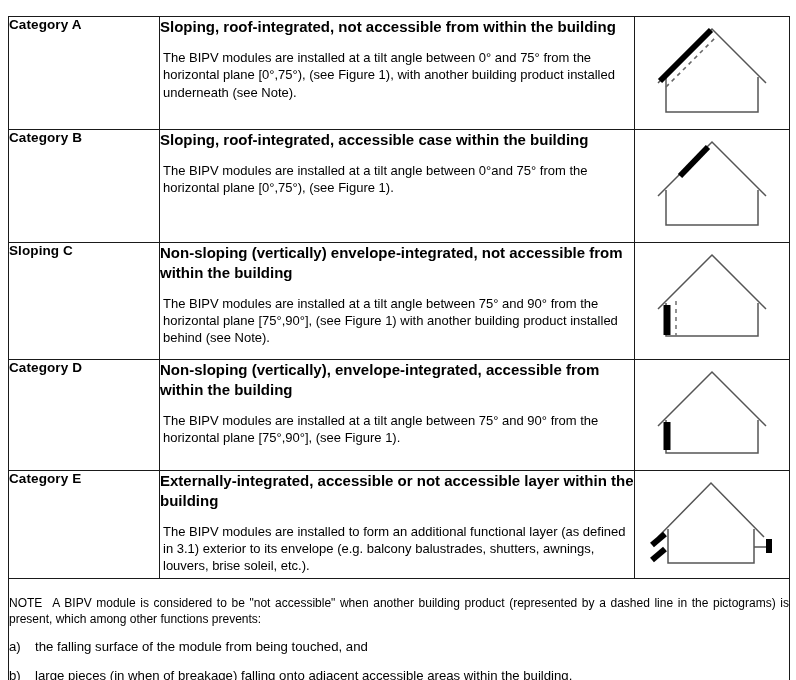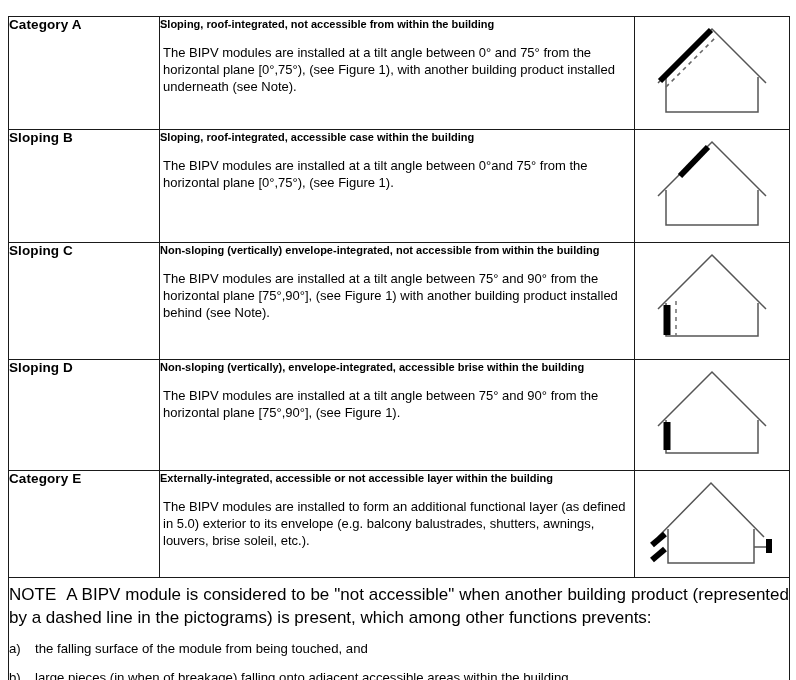--- a/index.html
+++ b/index.html
@@ -49,44 +49,44 @@
     text-align: center;
     vertical-align: middle;
   }
   .cat-label {
     font-size: 13.5px;
     font-weight: bold;
     letter-spacing: 0.1px;
     white-space: nowrap;
   }
   .desc-title {
-    font-size: 11px;
+    font-size: 15px;
     font-weight: bold;
     line-height: 1.32;
     margin: 0 0 12px 0;
   }
   .desc-body {
     font-size: 13px;
     font-weight: normal;
     line-height: 1.34;
     margin: 3px;
   }
   .pic-wrap {
     display: block;
     margin: 0 auto;
     line-height: 0;
   }
   
   td.note-cell {
     padding: 12px 14px 12px 14px;
   }
   .note-para {
-    font-size: 17px;
+    font-size: 12px;
     line-height: 1.36;
-    margin: 5px 0 11px 0;
+    margin: 16px 0 11px 0;
     text-align: justify;
   }
   .note-lead {
     margin-right: 10px;
   }
   .note-item {
     font-size: 13.2px;
     line-height: 1.36;
     margin: 0 0 11px 0;
     display: flex;
@@ -129,21 +129,21 @@
               <path d="M18 64 L69 13" fill="none" stroke="#000000" stroke-width="6" stroke-linecap="butt"></path>
 
               <path d="M24 70 L74 20" fill="none" stroke="#666666" stroke-width="1.6" stroke-dasharray="4 4"></path>
             </svg>
           </span>
         </td>
       </tr>
 
       <tr class="row-b">
         <td class="cat-cell">
-          <div class="cat-label">Sloping B</div>
+          <div class="cat-label">Category B</div>
         </td>
         <td class="desc-cell">
           <p class="desc-title">Sloping, roof-integrated, accessible case within the building</p>
           <p class="desc-body">The BIPV modules are installed at a tilt angle between 0°and 75° from the horizontal plane   [0°,75°), (see Figure 1).</p>
         </td>
         <td class="pic-cell">
           <span class="pic-wrap">
             <svg width="140" height="100" viewBox="0 0 140 100" xmlns="http://www.w3.org/2000/svg">
               <path d="M24 60 L24 95 L116 95 L116 60" fill="none" stroke="#555555" stroke-width="1.5"></path>
               <path d="M16 66 L70 12 L124 66" fill="none" stroke="#555555" stroke-width="1.5"></path>
@@ -171,44 +171,44 @@
               <path d="M25 62 L25 92" fill="none" stroke="#000000" stroke-width="7" stroke-linecap="butt"></path>
 
               <path d="M34 58 L34 93" fill="none" stroke="#777777" stroke-width="1.6" stroke-dasharray="4 4"></path>
             </svg>
           </span>
         </td>
       </tr>
 
       <tr class="row-d">
         <td class="cat-cell">
-          <div class="cat-label">Sloping D</div>
-        </td>
-        <td class="desc-cell">
-          <p class="desc-title">Non-sloping (vertically), envelope-integrated, accessible brise within the building</p>
+          <div class="cat-label">Category D</div>
+        </td>
+        <td class="desc-cell">
+          <p class="desc-title">Non-sloping (vertically), envelope-integrated, accessible from within the building</p>
           <p class="desc-body">The BIPV modules are installed at a tilt angle between 75° and 90° from the horizontal plane [75°,90°], (see Figure 1).</p>
         </td>
         <td class="pic-cell">
           <span class="pic-wrap">
             <svg width="140" height="100" viewBox="0 0 140 100" xmlns="http://www.w3.org/2000/svg">
               <path d="M24 60 L24 93 L116 93 L116 60" fill="none" stroke="#555555" stroke-width="1.5"></path>
               <path d="M16 66 L70 12 L124 66" fill="none" stroke="#555555" stroke-width="1.5"></path>
               <path d="M25 62 L25 90" fill="none" stroke="#000000" stroke-width="7" stroke-linecap="butt"></path>
             </svg>
           </span>
         </td>
       </tr>
 
       <tr class="row-e">
         <td class="cat-cell">
           <div class="cat-label">Category E</div>
         </td>
         <td class="desc-cell">
           <p class="desc-title">Externally-integrated, accessible or not accessible layer within the building</p>
-          <p class="desc-body">The BIPV modules are installed to form an additional functional layer (as defined in 5.0) exterior to its envelope (e.g. balcony balustrades, shutters, awnings, louvers, brise soleil, etc.).</p>
+          <p class="desc-body">The BIPV modules are installed to form an additional functional layer (as defined in 3.1) exterior to its envelope (e.g. balcony balustrades, shutters, awnings, louvers, brise soleil, etc.).</p>
         </td>
         <td class="pic-cell">
           <span class="pic-wrap">
             <svg width="140" height="100" viewBox="0 0 140 100" xmlns="http://www.w3.org/2000/svg">
               <path d="M26 58 L26 92 L112 92 L112 58" fill="none" stroke="#555555" stroke-width="1.5"></path>
               <path d="M16 66 L69 12 L122 66" fill="none" stroke="#555555" stroke-width="1.5"></path>
 
               <path d="M10 74 L23 63" fill="none" stroke="#000000" stroke-width="6" stroke-linecap="butt"></path>
               <path d="M10 89 L23 78" fill="none" stroke="#000000" stroke-width="6" stroke-linecap="butt"></path>
 

